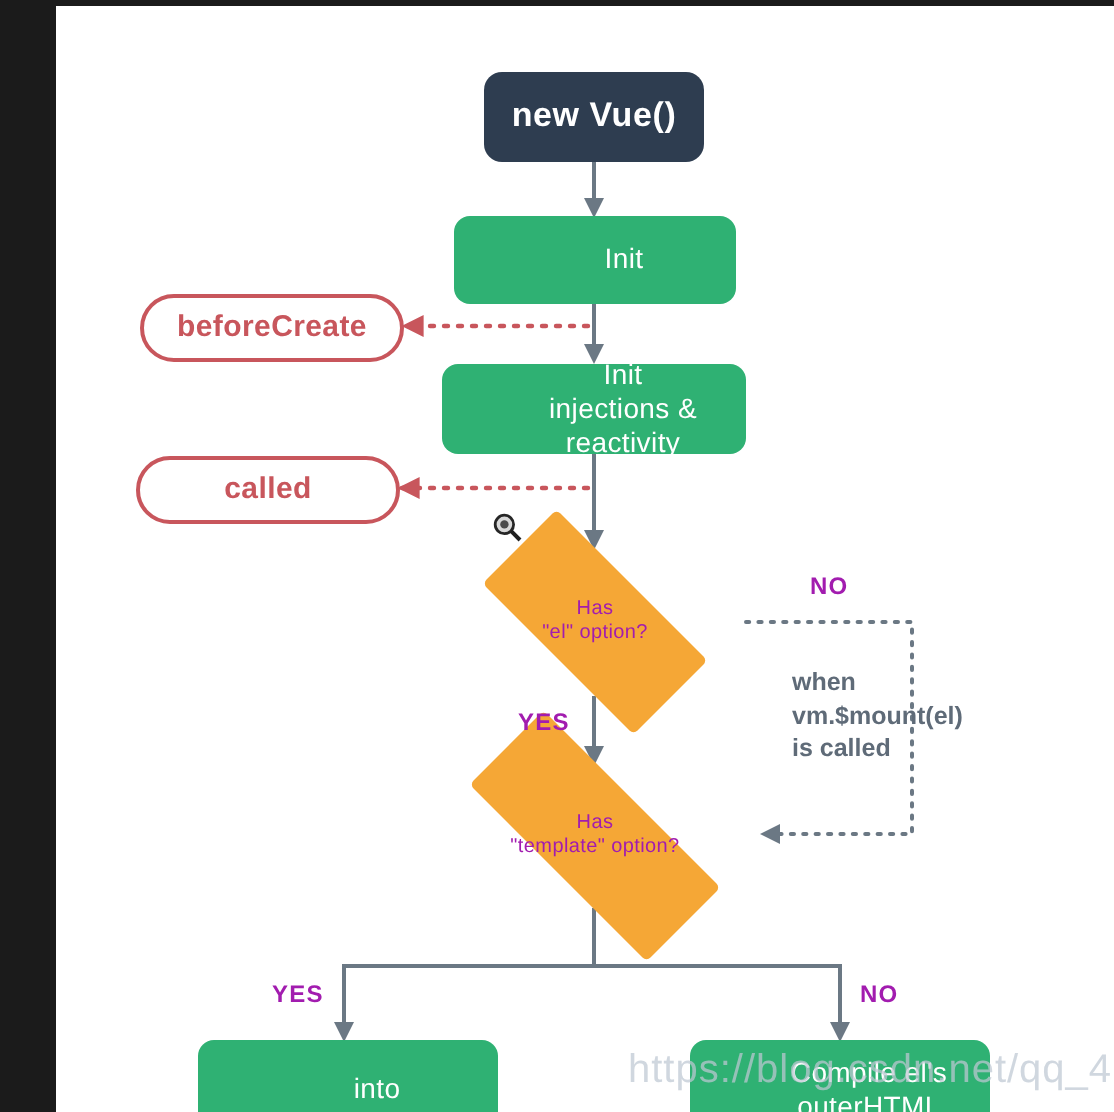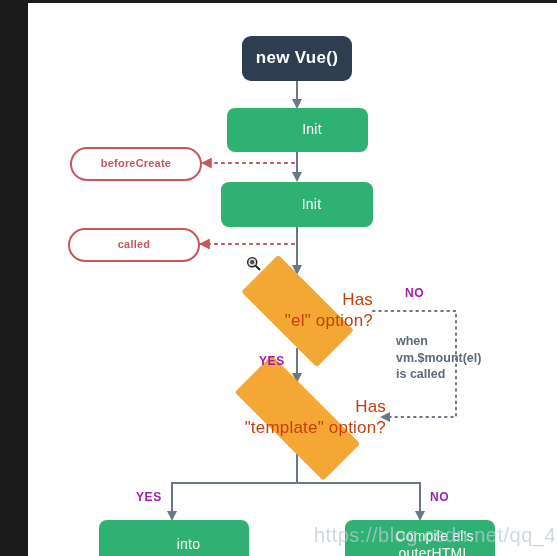--- a/index.html
+++ b/index.html
@@ -64,31 +64,30 @@
     letter-spacing: 0.2px;
     padding-left: 29px;
   }
 
   
   .node-hook {
     background: #ffffff;
     border: 2px solid #c8565c;
     color: #c8565c;
     border-radius: 20px;
-    font-size: 11px;
+    font-size: 15px;
     font-weight: bold;
     letter-spacing: 0.2px;
   }
 
   
   .node-decision {
-    color: #c2410c;
-    font-size: 17px;
+    color: #a21caf;
+    font-size: 10px;
     letter-spacing: 0.2px;
-    text-align: right;
   }
   .node-decision .diamond-shape {
     position: absolute;
     left: 0; top: 0;
     width: 100%; height: 100%;
     background: #f5a736;
     transform: rotate(45deg) scale(0.707);
     border-radius: 4px;
   }
   .node-decision .diamond-label {
@@ -175,20 +174,21 @@
     <div class="node node-green" style="left:199px; top:105px; width:141px; height:44px; flex-direction:column;">
       <span>Init</span>
     </div>
 
     <div class="node node-hook" style="left:42px; top:144px; width:132px; height:34px;">
       <span>beforeCreate</span>
     </div>
 
     <div class="node node-green" style="left:193px; top:179px; width:152px; height:45px; flex-direction:column;">
       <span>Init</span>
+      <span>injections &amp; reactivity</span>
     </div>
 
     <div class="node node-hook" style="left:40px; top:225px; width:132px; height:34px;">
       <span>called</span>
     </div>
 
     <div class="node node-decision" style="left:194px; top:271px; width:151px; height:74px;">
       <div class="diamond-shape"></div>
       <div class="diamond-label">
         <div>Has</div>

